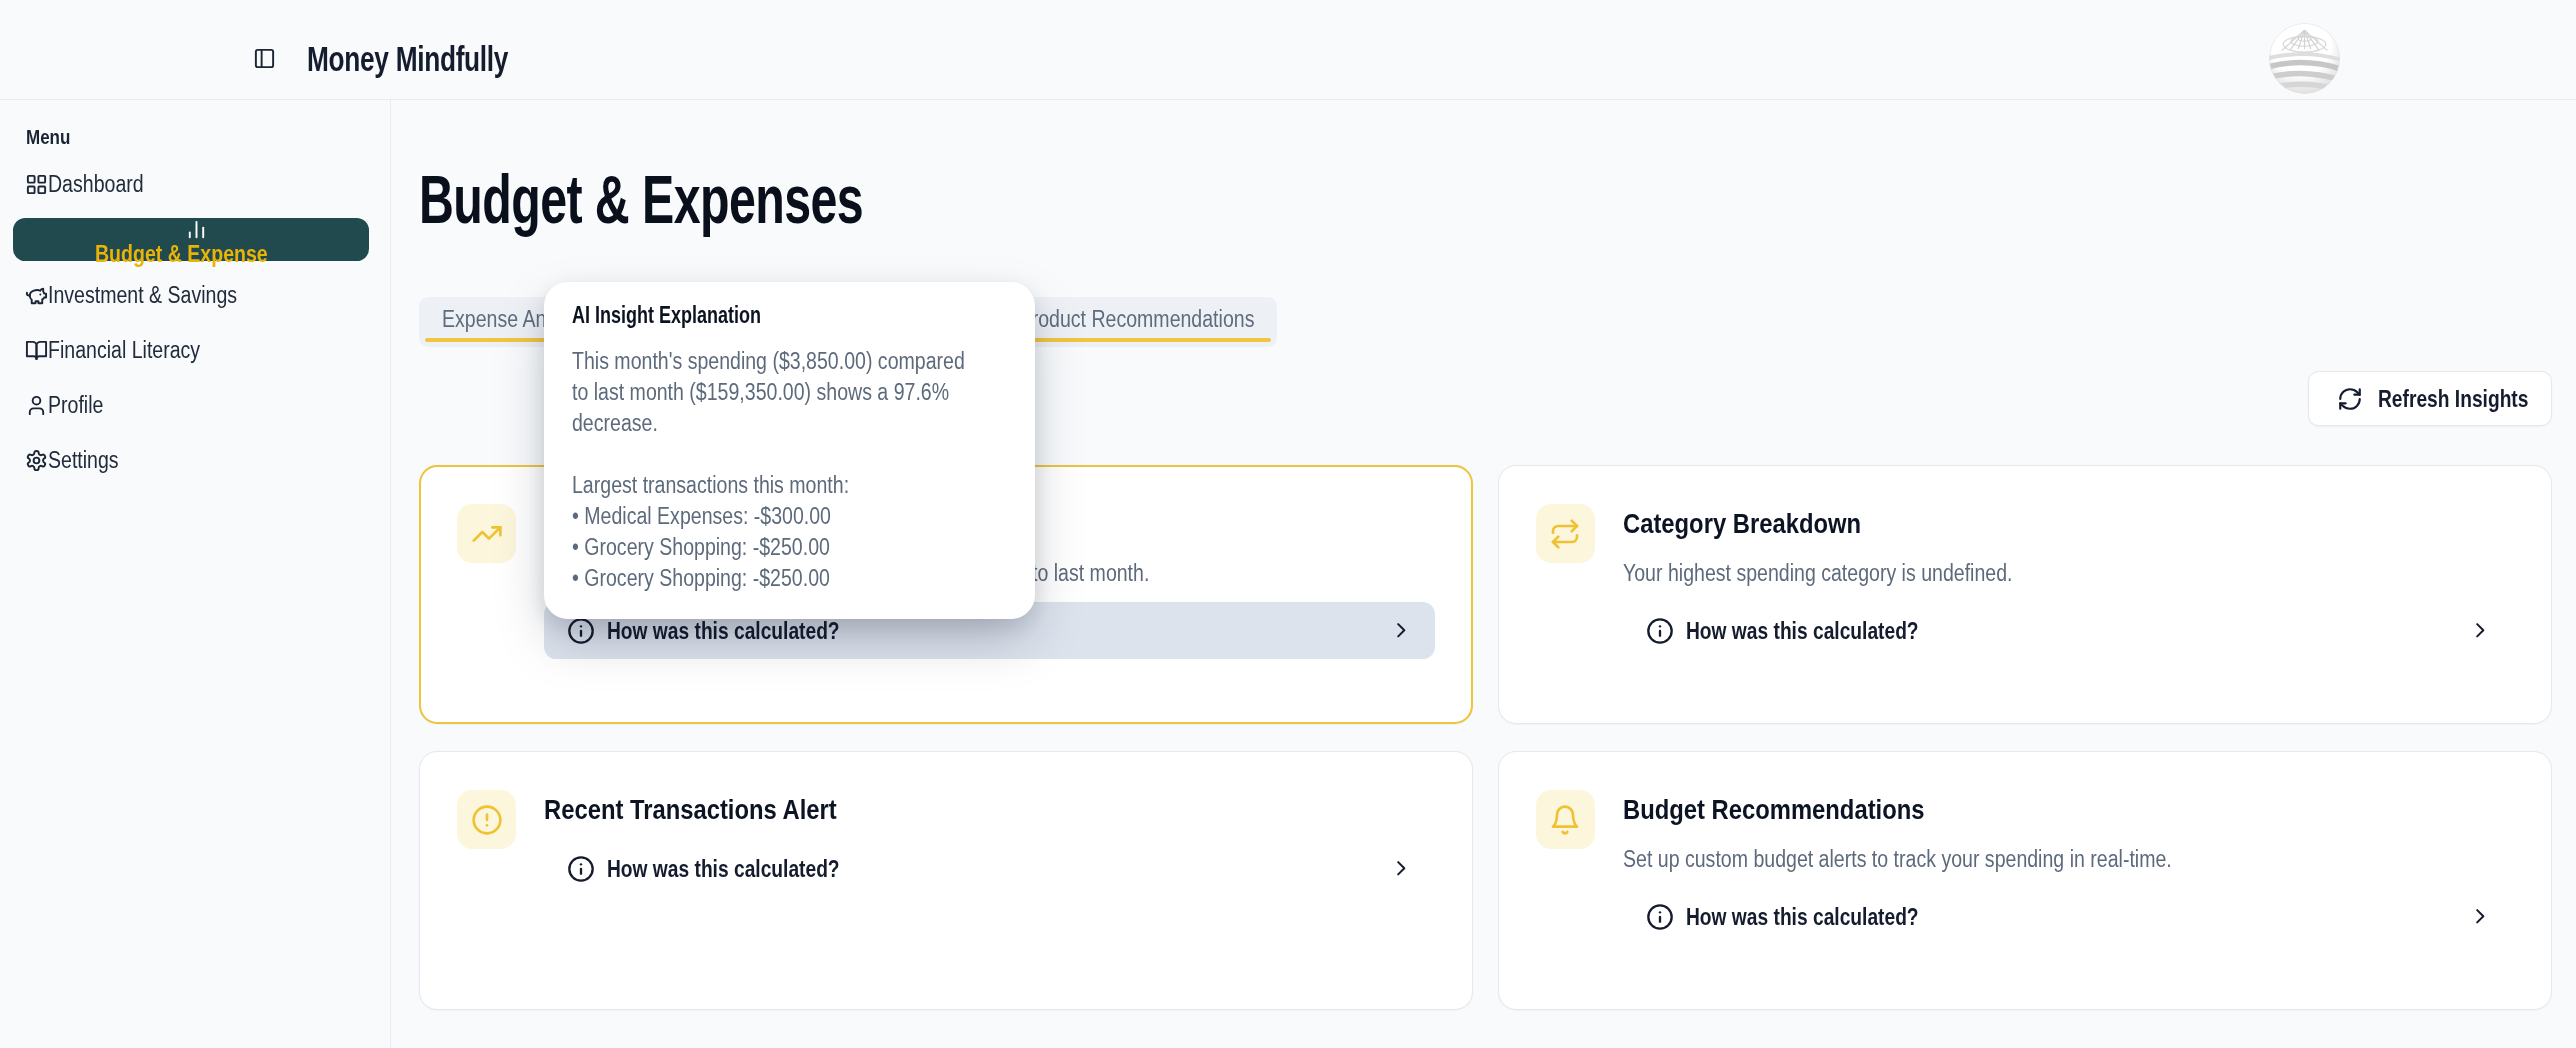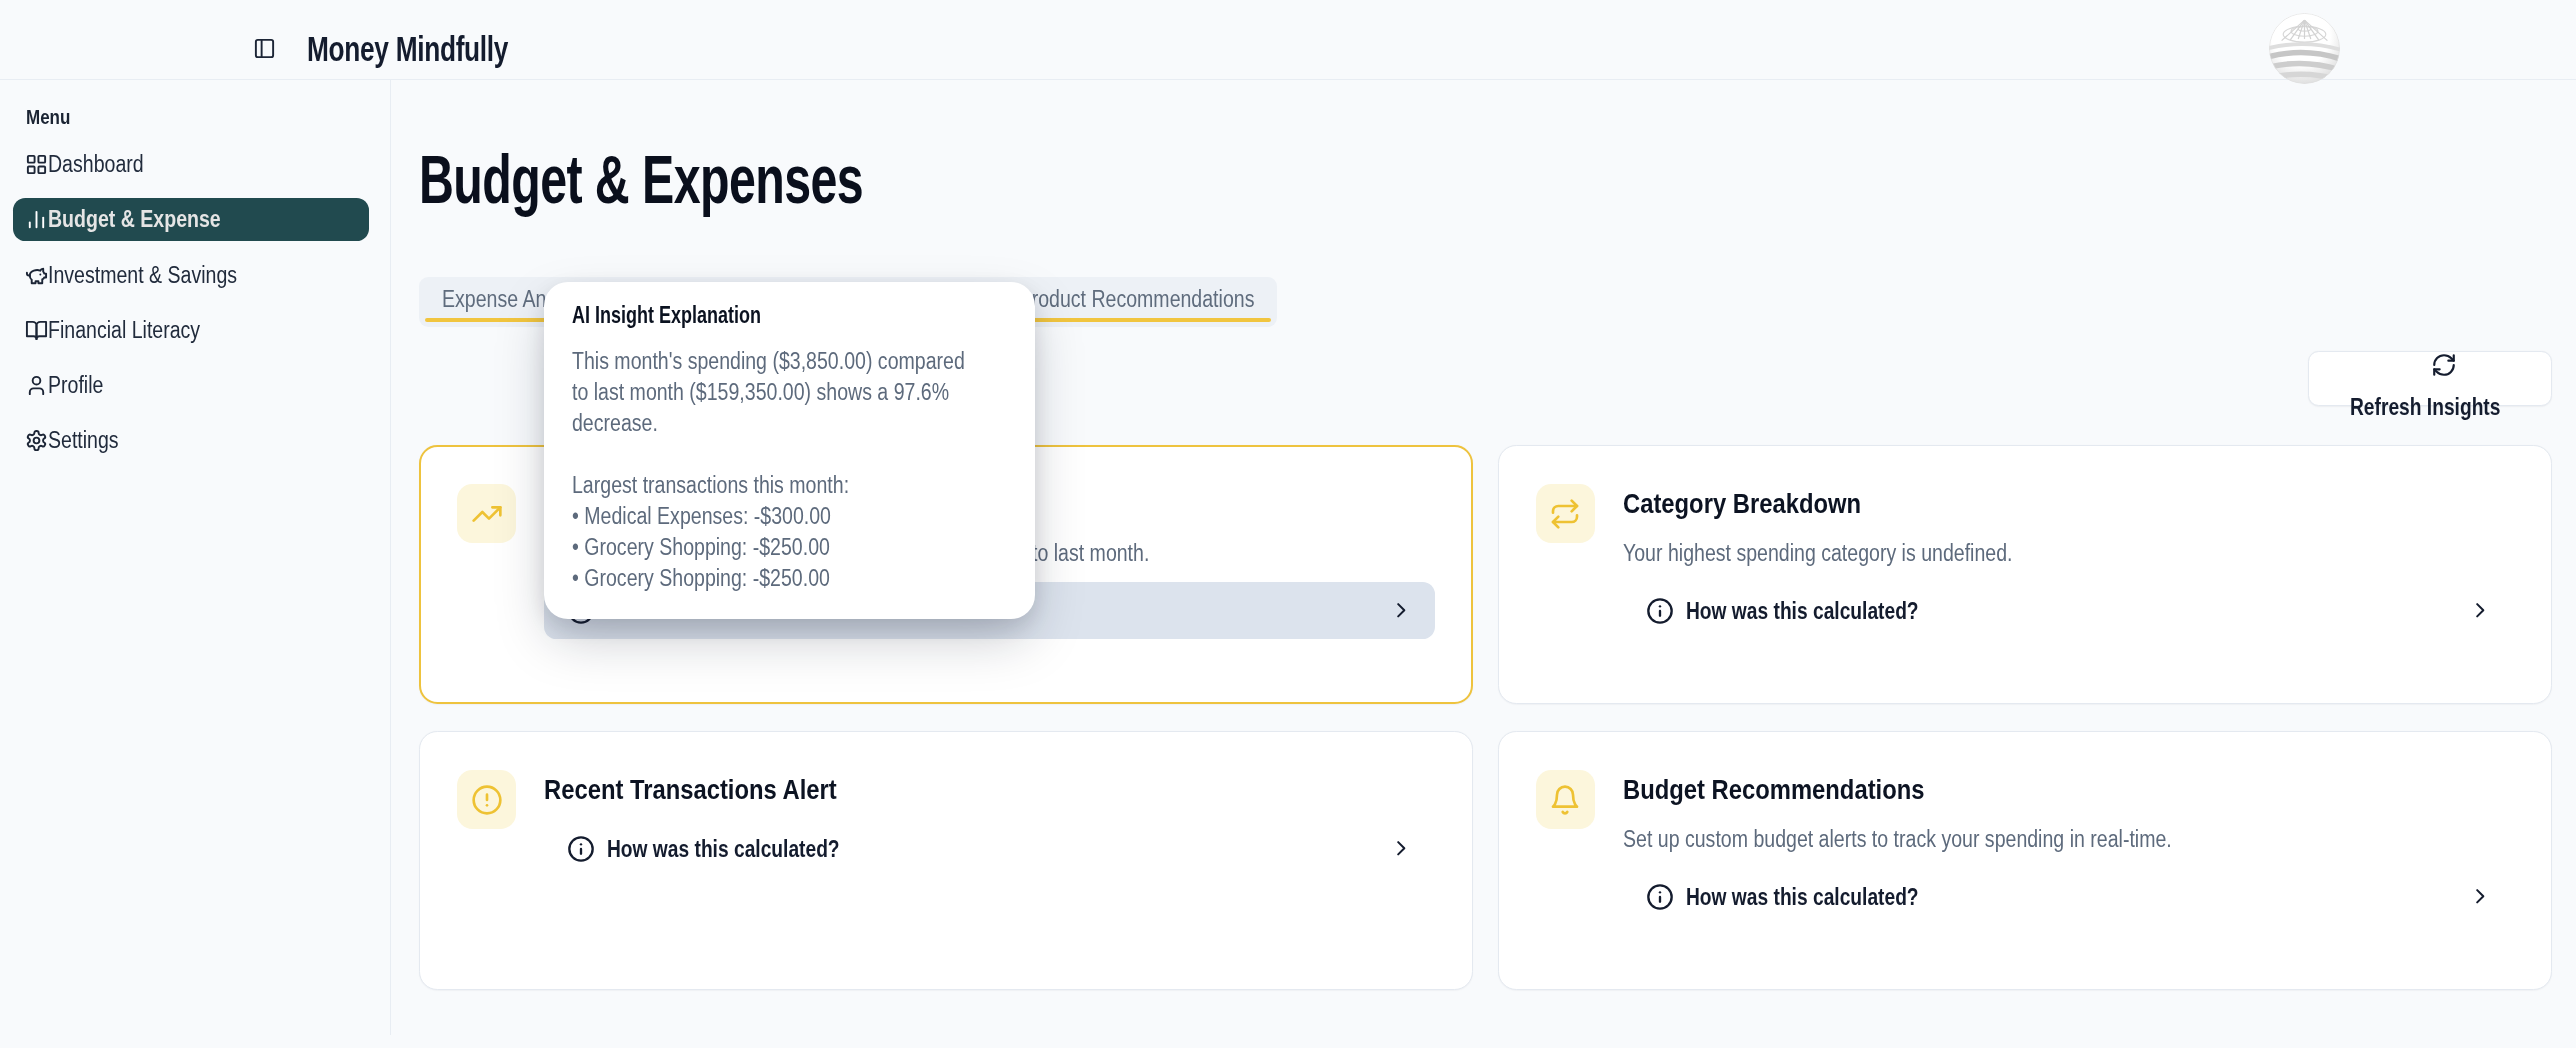--- a/index.html
+++ b/index.html
@@ -16,21 +16,21 @@
   
   .cx70,.cx75,.cx80,.cx85 { display:inline-block; transform-origin:left center; white-space:nowrap; }
   .cx70 { transform:scaleX(.70); }
   .cx75 { transform:scaleX(.75); }
   .cx80 { transform:scaleX(.80); }
   .cx85 { transform:scaleX(.85); }
   .oright { transform-origin:right center; }
 
   
   .topbar {
-    height:80px; display:flex; align-items:center;
+    height:100px; display:flex; align-items:center;
     padding:18px 236px 0 247px;
     background:#f8fafc; border-bottom:1.5px solid #e8edf3;
   }
   .panel-btn { width:34px; height:34px; display:flex; align-items:center; justify-content:center;
     background:none; border:none; cursor:pointer; color:#1c2536; }
   .app-title { margin-left:26px; font-size:35px; font-weight:700; color:#141c2e; letter-spacing:-0.4px; }
   .avatar { margin-left:auto; width:71px; height:71px; border-radius:50%; overflow:hidden; cursor:pointer; }
 
   
   .shell { display:flex; height:955px; }
@@ -38,21 +38,21 @@
   
   .sidebar { width:391px; border-right:1.5px solid #e8edf3; padding:26px 21px 0 13px; background:#f8fafc; }
   .menu-label { font-size:20px; font-weight:700; color:#1b2433; margin-left:13px; line-height:23px; }
   .nav { margin-top:14px; }
   .nav-item {
     height:43px; margin-bottom:12.3px; border-radius:12.3px;
     display:flex; align-items:center; padding-left:11.5px;
     font-size:23px; font-weight:500; color:#212b3c; cursor:pointer;
   }
   .nav-item .nicon { width:23px; height:23px; color:#1c2536; flex:none; }
-  .nav-item.active { background:#214a4f; color:#e5e5e5; font-weight:700; }
+  .nav-item.active { background:#214a4f; color:#eab308; font-weight:700;flex-direction:column; }
   .nav-item.active .nicon { color:#ffffff; }
 
   
   .main { flex:1; padding:0 24px 0 28px; }
   .page-title { margin-top:66px; font-size:69px; line-height:67px; font-weight:700; color:#0a0f1c; letter-spacing:-0.8px; }
   .page-subtitle { margin-top:12.3px; font-size:24px; line-height:31px; color:#5d6a7c; }
 
   .tabbar {
     margin-top:64px; width:858px; height:50px; position:relative;
     background:#edf1f6; border-radius:9.2px;
@@ -62,21 +62,20 @@
   .tab { font-size:23px; color:#5f6c7d; background:none; border:none; cursor:pointer; font-family:inherit; }
   .tab-underline { position:absolute; left:6.1px; right:6.1px; bottom:4.6px; height:4.6px; background:#f1c53f; border-radius:2.3px; }
 
   .toolbar-row { display:flex; margin-top:24px; }
   .refresh-btn {
     margin-left:auto; width:244px; height:55px;
     background:#ffffff; border:1.5px solid #e4e9f0; border-radius:10.7px;
     display:flex; align-items:center; padding-left:28px; gap:15.3px;
     cursor:pointer; box-shadow:0 0.8px 1.5px rgba(16,24,40,.05);
     font-family:inherit;
-    flex-direction:column;
   }
   .refresh-btn .ricon { width:26px; height:26px; color:#141c2e; flex:none; }
   .refresh-btn .rlabel { font-size:24px; font-weight:700; color:#141c2e; }
 
   
   .cards { margin-top:39px; display:grid; grid-template-columns:1fr 1fr; column-gap:24.5px; row-gap:27px; }
   .card {
     height:259px; background:#ffffff;
     border:1.5px solid #e4e9f0; border-radius:18.4px;
     padding:38px 37px 0 37px; display:flex; gap:28px;

